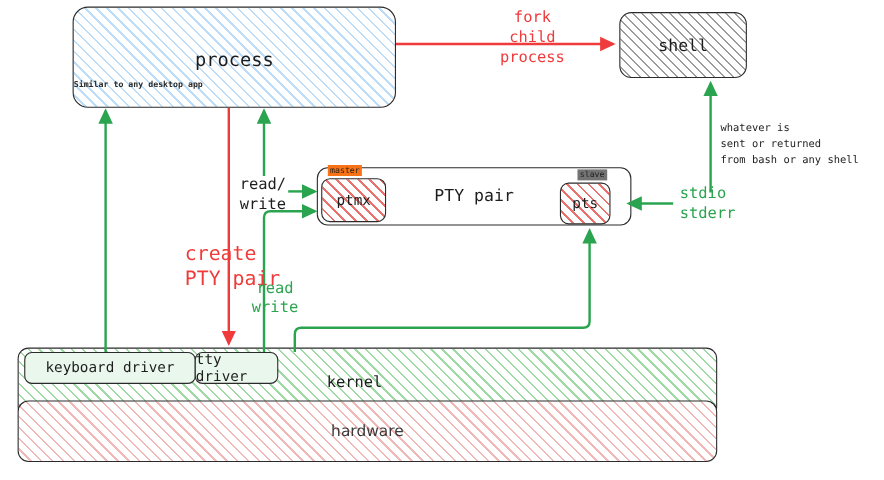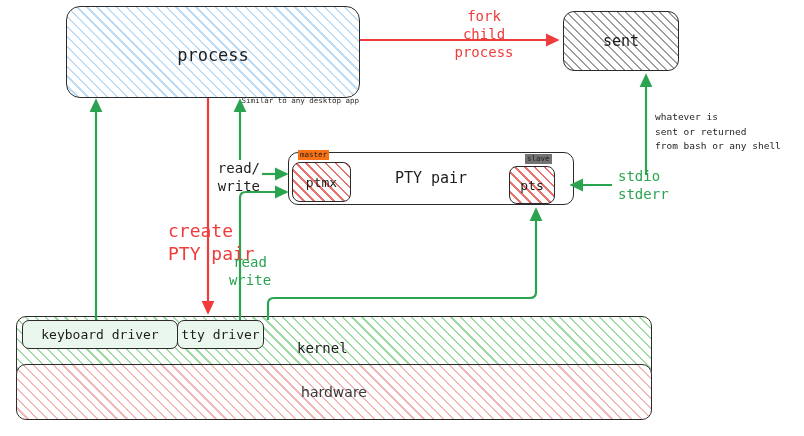--- a/index.html
+++ b/index.html
@@ -21,22 +21,22 @@
     background-image:repeating-linear-gradient(45deg,#e8726e 0 1.8px,rgba(0,0,0,0) 1.8px 7px);}
   .hatch-green{background-color:#ffffff;
     background-image:repeating-linear-gradient(45deg,#9fd9a4 0 1.5px,rgba(0,0,0,0) 1.5px 7px);}
   .hatch-pink{background-color:#ffffff;
     background-image:repeating-linear-gradient(45deg,#f0b9b7 0 1.5px,rgba(0,0,0,0) 1.5px 7px);}
   .plain-green{background:#eaf7ec;}
 
   #terminal{left:66px;top:6px;width:294px;height:92px;border-radius:14px;}
   #terminal-title{position:absolute;top:38px;left:0;width:100%;text-align:center;
                   font-size:17px;color:#1d1d1d;}
-  #terminal-sub{position:absolute;top:89px;left:0;width:100%;text-align:right;
-                font-size:7.5px;color:#2b2b2b;}
+  #terminal-sub{position:absolute;top:65px;left:0;width:100%;text-align:left;
+                font-size:7.5px;color:#2b2b2b;font-weight:bold;}
   #shell{left:563px;top:11px;width:116px;height:60px;border-radius:11px;}
   #shell-title{font-size:15px;color:#1d1d1d;}
 
   #ptypair{left:288px;top:152px;width:286px;height:53px;border-radius:10px;
            background:#ffffff;}
   #pty-title{position:absolute;top:16px;left:0;width:100%;text-align:center;
              font-size:15px;color:#1d1d1d;}
   #ptmx{left:292px;top:162px;width:59px;height:40px;border-radius:8px;z-index:4;}
   #ptmx-title{font-size:13px;color:#1d1d1d;}
   #pts{left:509px;top:166px;width:46px;height:38px;border-radius:8px;z-index:4;}
@@ -44,21 +44,21 @@
   #master-lbl{left:298px;top:150px;font-size:7.5px;background:#f97316;padding:0 2px;z-index:5;}
   #slave-lbl{left:525px;top:154px;font-size:7.5px;background:#737373;padding:0 2px;z-index:5;}
 
   #kernel{left:16px;top:316px;width:636px;height:64px;border-radius:10px;
           justify-content:flex-start;}
   #kernel-title{margin-left:280px;font-size:14px;color:#1d1d1d;}
   #hardware{left:16px;top:364px;width:636px;height:56px;border-radius:10px;}
   #hardware-title{font-size:14px;color:#3a3a3a;font-family:"DejaVu Sans",sans-serif;}
   #kbdrv{left:22px;top:320px;width:156px;height:29px;border-radius:7px;z-index:3;}
   #kbdrv-title{font-size:13px;color:#1d1d1d;}
-  #ttydrv{left:177px;top:320px;width:87px;height:29px;border-radius:7px;z-index:3;}
+  #ttydrv{left:177px;top:320px;width:76px;height:29px;border-radius:7px;z-index:3;}
   #ttydrv-title{font-size:13px;color:#1d1d1d;}
 
   .red-txt{color:#ef3b3b;}
   .grn-txt{color:#2aa44f;}
   .dk-txt{color:#1d1d1d;}
 
   #fork-lbl{left:434px;top:8px;font-size:14px;text-align:center;width:100px;}
   #create-lbl{left:168px;top:219px;font-size:18px;text-align:left;width:96px;}
   #rw-lbl{left:196px;top:160px;font-size:14px;text-align:right;width:64px;}
   #readwrite-lbl{left:215px;top:254px;font-size:14px;text-align:center;width:70px;}
@@ -70,21 +70,21 @@
 <body>
 
 <div id="stage">
 
   <div class="box hatch-blue" id="terminal">
     <span id="terminal-title">process</span>
     <span id="terminal-sub">Similar to any desktop app</span>
   </div>
 
   <div class="box hatch-gray" id="shell">
-    <span id="shell-title">sent</span>
+    <span id="shell-title">shell</span>
   </div>
 
   <div class="box" id="ptypair">
     <span id="pty-title">PTY pair</span>
   </div>
   <span class="lbl" id="master-lbl">master</span>
   <div class="box hatch-red" id="ptmx">
     <span id="ptmx-title">ptmx</span>
   </div>
   <span class="lbl" id="slave-lbl">slave</span>

